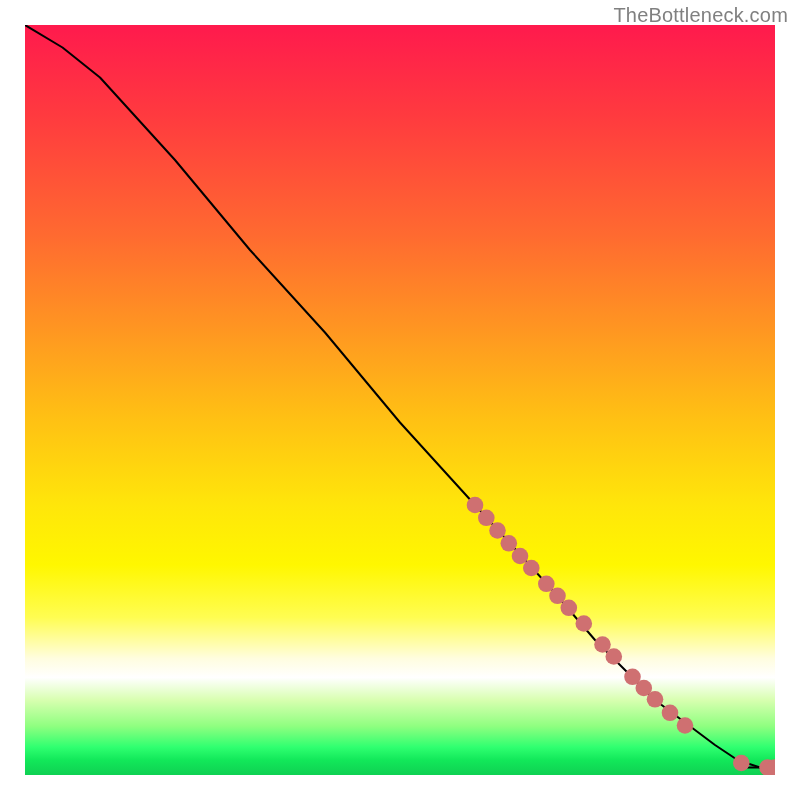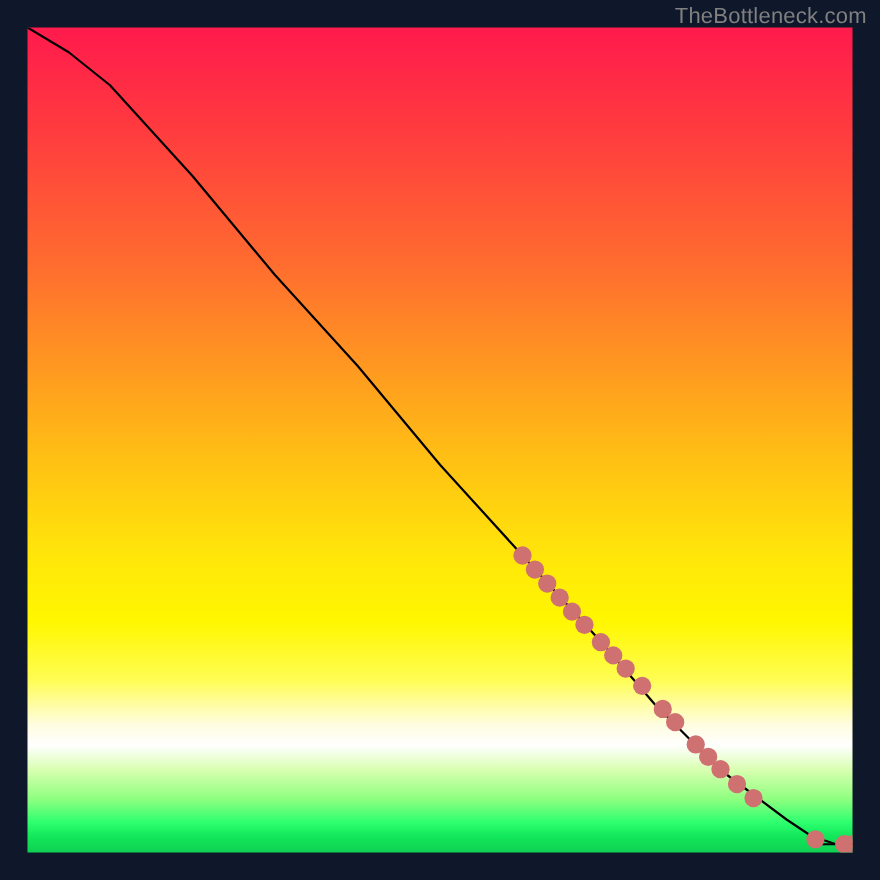--- a/index.html
+++ b/index.html
@@ -8,21 +8,21 @@
     width: 800px;
     height: 800px;
     background: #000;
     overflow: hidden;
     font-family: Arial, Helvetica, sans-serif;
   }
   .stage {
     position: relative;
     width: 800px;
     height: 800px;
-    background: #0f172a;
+    background: #ffffff;
   }
   .plot {
     position: absolute;
     left: 25px;
     top: 25px;
     width: 750px;
     height: 750px;
   }
   .gradient {
     position: absolute;

